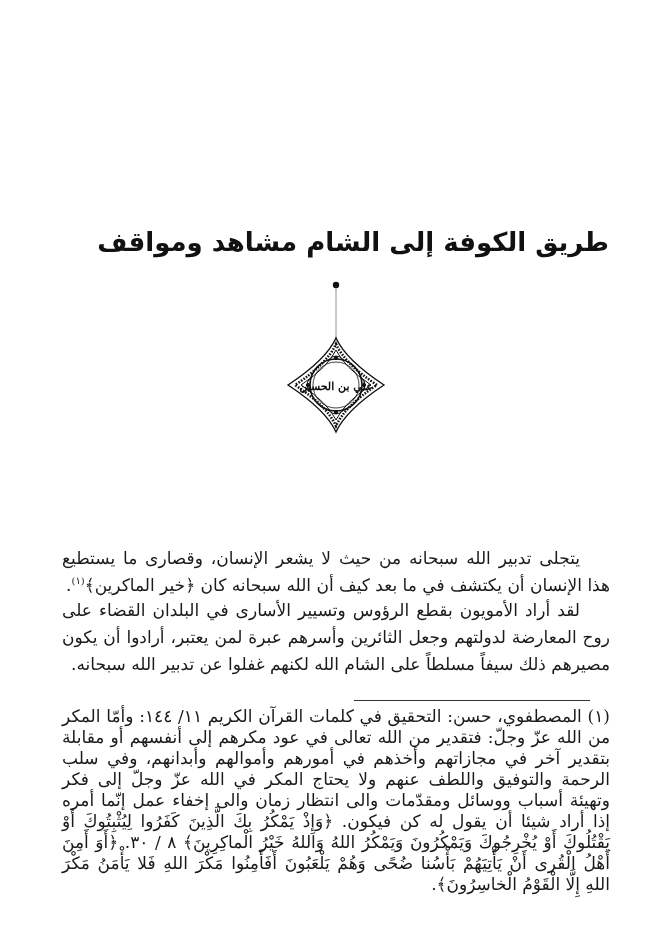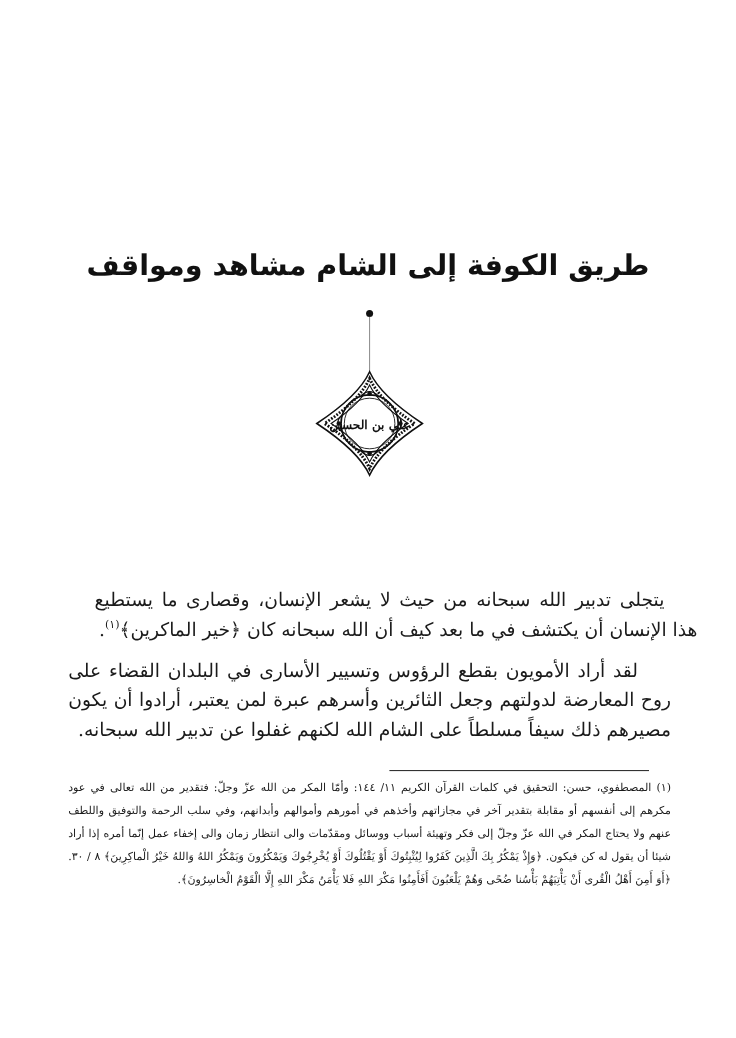--- a/index.html
+++ b/index.html
@@ -13,21 +13,21 @@
       position: relative;
       overflow: hidden;
       color: #1a1a1a;
       font-family: "DejaVu Serif", "Liberation Serif", serif;
     }
     .page-title {
       position: absolute;
       top: 222px;
       left: 60px;
       width: 549px;
-      text-align: center;
+      text-align: right;
       direction: rtl;
       font-family: "DejaVu Sans", sans-serif;
       font-weight: bold;
       font-size: 26px;
       line-height: 40px;
       color: #111;
       margin: 0;
     }
     .emblem {
       position: absolute;
@@ -42,40 +42,40 @@
       width: 548px;
       direction: rtl;
       text-align: justify;
       text-align-last: right;
       font-family: "DejaVu Serif", serif;
       font-size: 17px;
       line-height: 27px;
       color: #1a1a1a;
       margin: 0;
     }
-    .para-1 { top: 533px; text-indent: 30px; margin-left: 24px; }
+    .para-1 { top: 545px; text-indent: 30px; }
     .para-2 { top: 597px; text-indent: 30px; }
     .fn-sep {
       position: absolute;
       left: 354px;
       top: 700px;
       width: 236px;
       height: 0;
       border-top: 1px solid #333;
     }
     .footnote {
       position: absolute;
       left: 62px;
       top: 706px;
       width: 548px;
       direction: rtl;
       text-align: justify;
       text-align-last: right;
       font-family: "DejaVu Serif", serif;
-      font-size: 10px;
+      font-size: 17px;
       line-height: 21px;
       color: #1a1a1a;
       margin: 0;
     }
     .sup { font-size: 10px; vertical-align: super; line-height: 0; }
     .quran { }
   </style>
 </head>
 <body>
 

